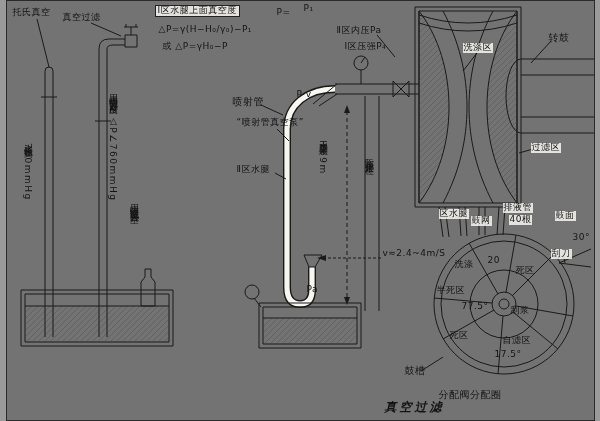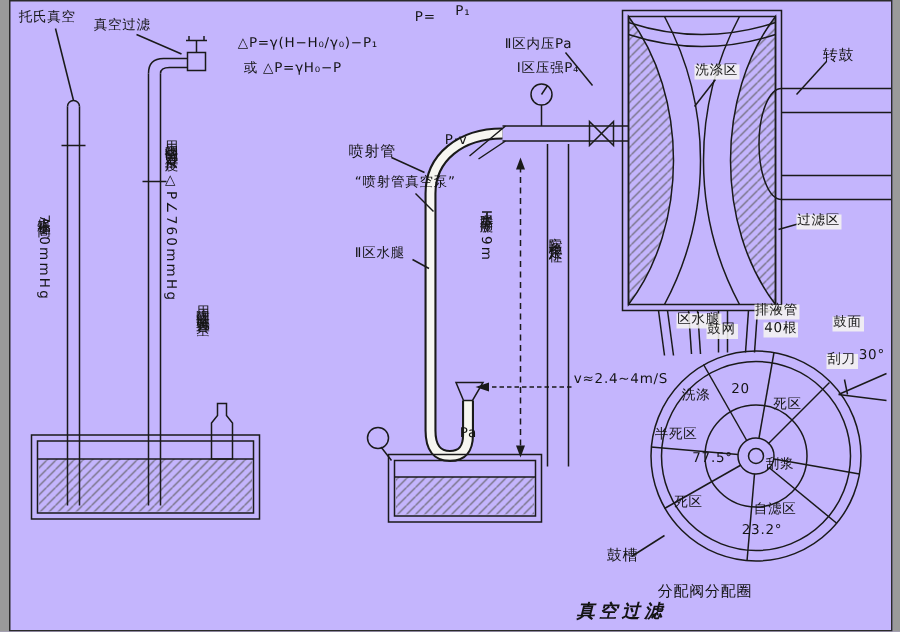--- a/index.html
+++ b/index.html
@@ -1,18 +1,18 @@
 <!DOCTYPE html>
 <html><head>
 <meta charset="utf-8">
 <style>
   html,body{margin:0;padding:0;background:#9a9a9a;}
   .stage{
     position:relative;width:589px;height:421px;margin:0 auto;
-    background:#c4b5fd;border:1px solid #2a2a2a;box-sizing:border-box;
+    background:#737373;border:1px solid #2a2a2a;box-sizing:border-box;
     font-family:"DejaVu Sans","Liberation Sans",sans-serif;overflow:hidden;
   }
   svg{position:absolute;left:0;top:0;}
   svg *{vector-effect:non-scaling-stroke;}
   .lbl{
     position:absolute;font-size:9px;line-height:1.1;color:#141414;
     white-space:nowrap;letter-spacing:0.5px;
   }
   .v{writing-mode:vertical-rl;letter-spacing:1.5px;white-space:normal;}
   .box{border:1px solid #222;padding:0 2px;background:rgba(247,246,241,.85);}
@@ -154,54 +154,55 @@
     <path d="M552,262 L584,248 M552,262 L584,266"></path>
   </g>
 </svg>
 
 <div class="lbl" style="left:6px;top:7px">托氏真空</div>
 <div class="lbl" style="left:56px;top:12px">真空过滤</div>
 <div class="lbl v" style="left:16px;top:136px;height:165px">水银柱高760mmHg</div>
 <div class="lbl v" style="left:101px;top:86px;height:212px">用阀门调节真空度0∠△P∠760mmHg</div>
 <div class="lbl v" style="left:122px;top:196px;height:100px">用啤酒瓶试验真空</div>
 
+<div class="lbl box" style="left:148px;top:4px">Ⅰ区水腿上面真空度</div>
 <div class="lbl" style="left:270px;top:7px">P=</div>
 <div class="lbl" style="left:297px;top:3px">P₁</div>
 <div class="lbl" style="left:152px;top:24px">△P=γ(H−H₀/γ₀)−P₁</div>
 <div class="lbl" style="left:156px;top:41px">或 △P=γH₀−P</div>
 
 <div class="lbl big" style="left:226px;top:95px">喷射管</div>
 <div class="lbl" style="left:230px;top:117px">“喷射管真空泵”</div>
 <div class="lbl" style="left:290px;top:89px">P·v</div>
 <div class="lbl" style="left:330px;top:25px">Ⅱ区内压Pa</div>
 <div class="lbl" style="left:338px;top:41px">Ⅰ区压强P₄</div>
 <div class="lbl" style="left:230px;top:164px">Ⅱ区水腿</div>
 <div class="lbl v" style="left:311px;top:133px;height:130px">水腿高度H≈9m</div>
 <div class="lbl v" style="left:357px;top:150px;height:120px">实际稳定水柱</div>
 <div class="lbl" style="left:376px;top:248px">v≈2.4~4m/S</div>
 <div class="lbl" style="left:300px;top:284px">Pa</div>
 
 <div class="lbl big" style="left:542px;top:31px">转鼓</div>
 <div class="lbl bg" style="left:456px;top:42px">洗涤区</div>
 <div class="lbl bg" style="left:524px;top:142px">过滤区</div>
-<div class="lbl bg" style="left:444px;top:208px">区水腿</div>
+<div class="lbl bg" style="left:432px;top:208px">区水腿</div>
 <div class="lbl bg" style="left:464px;top:215px">鼓网</div>
 <div class="lbl bg" style="left:496px;top:202px">排液管</div>
 <div class="lbl bg" style="left:502px;top:214px">40根</div>
 <div class="lbl bg" style="left:548px;top:210px">鼓面</div>
-<div class="lbl bg" style="left:544px;top:235px">刮刀</div>
+<div class="lbl bg" style="left:544px;top:248px">刮刀</div>
 <div class="lbl" style="left:566px;top:232px">30°</div>
 
 <div class="lbl" style="left:448px;top:259px">洗涤</div>
 <div class="lbl" style="left:481px;top:255px">20</div>
 <div class="lbl" style="left:509px;top:265px">死区</div>
 <div class="lbl" style="left:430px;top:285px">半死区</div>
 <div class="lbl" style="left:455px;top:301px">77.5°</div>
 <div class="lbl" style="left:504px;top:305px">刮浆</div>
 <div class="lbl" style="left:443px;top:330px">死区</div>
 <div class="lbl" style="left:496px;top:335px">自滤区</div>
-<div class="lbl" style="left:488px;top:349px">23.2°</div>
+<div class="lbl" style="left:488px;top:349px">17.5°</div>
 <div class="lbl big" style="left:398px;top:364px">鼓槽</div>
 <div class="lbl big" style="left:432px;top:388px">分配阀分配圈</div>
 
 <div class="lbl cap" style="left:378px;top:400px">真空过滤</div>
 
 </div>
 
 </body></html>

